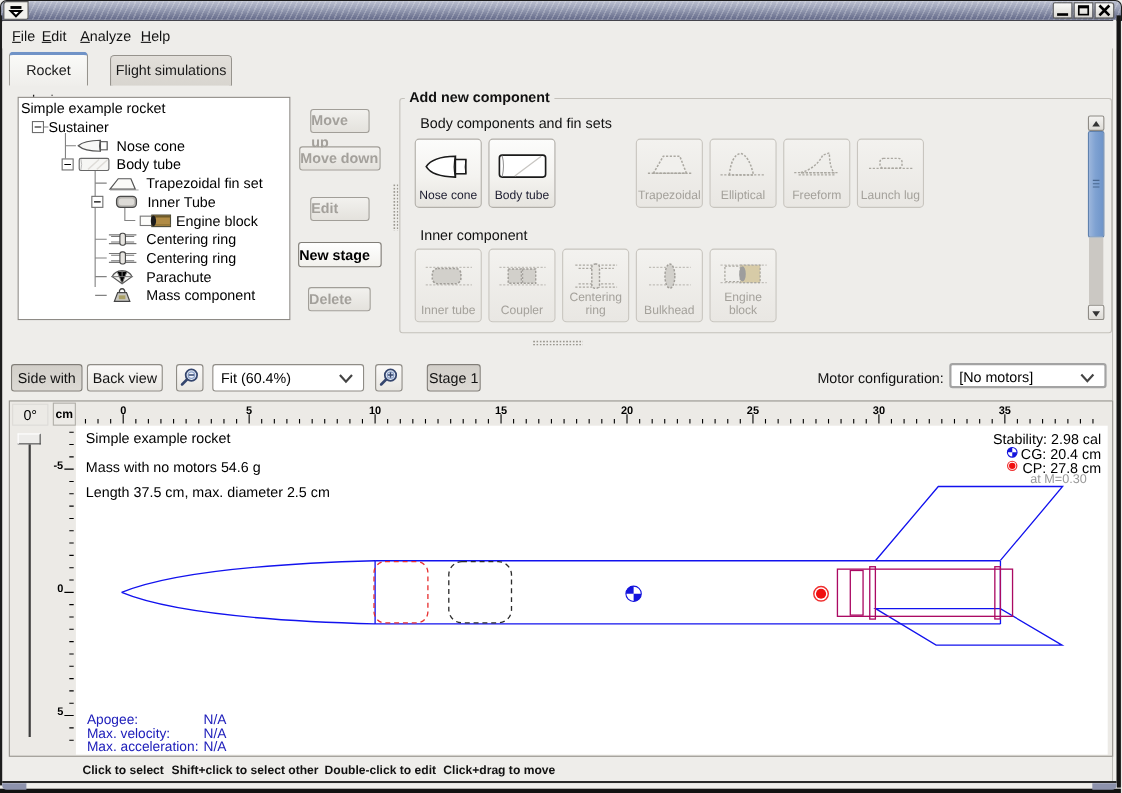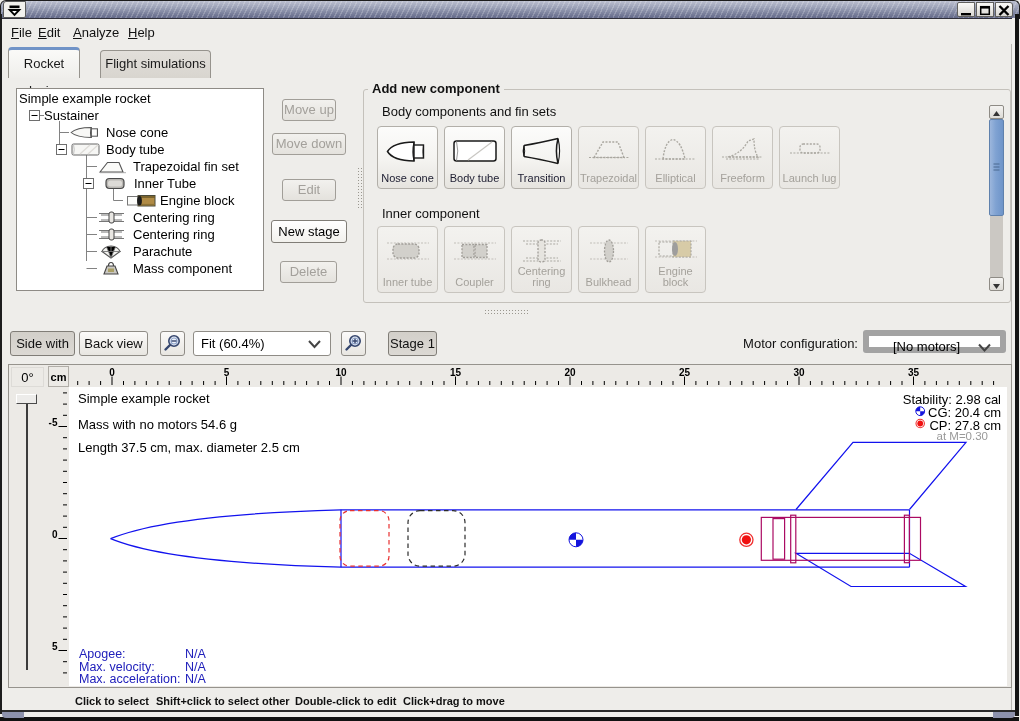--- a/index.html
+++ b/index.html
@@ -52,24 +52,24 @@
   border:1px solid #96938d; border-bottom:none;
   border-radius:4px 4px 0 0; font-size:13px; color:#1a1a1a;
   text-align:center; line-height:25px; }
 
 
 #tree { left:16px; top:88px; width:248px; height:203px; background:#fff;
   border:1px solid #8e8b86; }
 .trow { position:absolute; font-size:13px; color:#000; white-space:nowrap; height:17px; line-height:17px; }
 
 
-.sbtn { position:absolute; font-size:13px; text-align:center;
+.sbtn { position:absolute; font-size:13px; text-align:left;
   border:1px solid #a19e98; border-radius:3px;
   background:linear-gradient(#f2f1ee,#e4e2dd);
-  color:#a3a09b; }
+  color:#a3a09b;font-weight:bold; }
 .sbtn.en { background:linear-gradient(#ffffff,#f2f1ed);
   border:1px solid #807d77; color:#000; }
 #b-moveup { left:282px; top:99px; width:54px; height:22px; line-height:20px; }
 #b-movedown { left:272px; top:133px; width:74px; height:22px; line-height:20px; }
 #b-edit { left:282px; top:179px; width:54px; height:22px; line-height:20px; }
 #b-newstage { left:271px; top:220px; width:76px; height:23px; line-height:21px; }
 #b-delete { left:280px; top:261px; width:57px; height:22px; line-height:20px; }
 
 
 #addbox { left:363px; top:89px; width:648px; height:214px;
@@ -109,22 +109,22 @@
   border:1px solid #8f8c86; border-radius:3px; text-align:center; line-height:23px;
   background:linear-gradient(#fbfaf9,#e8e6e1); }
 .tbtn.sel { background:linear-gradient(#d2cfc9,#dcd9d4); border:1px solid #807d77; }
 #combo1 { left:193px; top:331px; width:138px; height:25px; background:#fff;
   border:1px solid #8f8c86; border-radius:3px; font-size:13px; line-height:23px; color:#000;
   padding-left:7px; }
 #combo1 .arr, #combo2 .arr { position:absolute; right:0; top:0; width:30px; height:23px; }
 #mclabel { left:700px; top:331px; width:158px; height:25px; font-size:13px; color:#111;
   text-align:right; line-height:25px; }
 #combo2 { left:863px; top:330px; width:143px; height:23px; background:#fff;
-  border:6px solid #a3a3a3; border-radius:3px; font-size:13px; line-height:22px; color:#000;
-  padding-left:24px; }
+  border:2px solid #a3a3a3; border-radius:3px; font-size:13px; line-height:22px; color:#000;
+  padding-left:7px; }
 
 
 #viewpanel { left:8px; top:364px; width:1004px; height:324px; border:1px solid #96938d;
   background:#eceae6; }
 #rotlabel { left:11px; top:367px; width:33px; height:20px; border:1px solid #dddbd7;
   font-size:13px; color:#000; text-align:center; line-height:19px; }
 #cmbox { left:48px; top:366px; width:21px; height:21px; border:1px solid #b1aea8;
   font-size:11px; font-weight:bold; color:#000; text-align:center; line-height:20px; }
 #canvas { left:69px; top:387px; width:938px; height:299px; background:#fff; }
 .ctext { position:absolute; font-size:13px; color:#000; white-space:nowrap; }
@@ -293,30 +293,20 @@
     </svg>
     <div class="lbl">Nose cone</div>
   </div>
   <div class="abs cbtn" style="left:444px; top:126px; height:63px;">
     <svg width="46" height="32" viewBox="0 0 46 32">
       <rect x="2" y="6" width="42" height="20" rx="2.5" fill="#fff" stroke="#1a1a1a" stroke-width="1.5"></rect>
       <path d="M4.5 6.5 Q7 16 4.5 25.5" fill="none" stroke="#999" stroke-width="1"></path>
       <path d="M16 25 L40 7" stroke="#c8c6c2" stroke-width="1.2"></path>
     </svg>
     <div class="lbl">Body tube</div>
-  </div>
-  <div class="abs cbtn" style="left:511px; top:126px; height:63px;">
-    <svg width="46" height="32" viewBox="0 0 46 32">
-      <path d="M5 10.5 Q20 8 39 3.5 M5 21.5 Q20 24 39 28.5" fill="none" stroke="#1a1a1a" stroke-width="1.6"></path>
-      <path d="M5 10.5 Q3.6 16 5 21.5" fill="none" stroke="#1a1a1a" stroke-width="1.3"></path>
-      <path d="M5 10.5 Q6.4 16 5 21.5" fill="none" stroke="#1a1a1a" stroke-width="1"></path>
-      <path d="M39 3.5 Q35.8 16 39 28.5" fill="none" stroke="#1a1a1a" stroke-width="1.5"></path>
-      <path d="M39 3.5 Q42.2 16 39 28.5" fill="none" stroke="#1a1a1a" stroke-width="1.1"></path>
-    </svg>
-    <div class="lbl">Transition</div>
   </div>
   <div class="abs cbtn dis" style="left:578px; top:126px; height:63px;">
     <svg width="46" height="32" viewBox="0 0 46 32">
       <path d="M8 22.5 L17 7 L32 7 L38 22.5 Z" fill="#f2f1ee" stroke="#9a978f" stroke-width="1.4" stroke-dasharray="2 1.4"></path>
       <path d="M3 22.5 H43" stroke="#9a978f" stroke-width="1.2" stroke-dasharray="2 1.4"></path>
     </svg>
     <div class="lbl">Trapezoidal</div>
   </div>
   <div class="abs cbtn dis" style="left:712px; top:126px; height:63px;">
     <svg width="46" height="32" viewBox="0 0 46 32">

